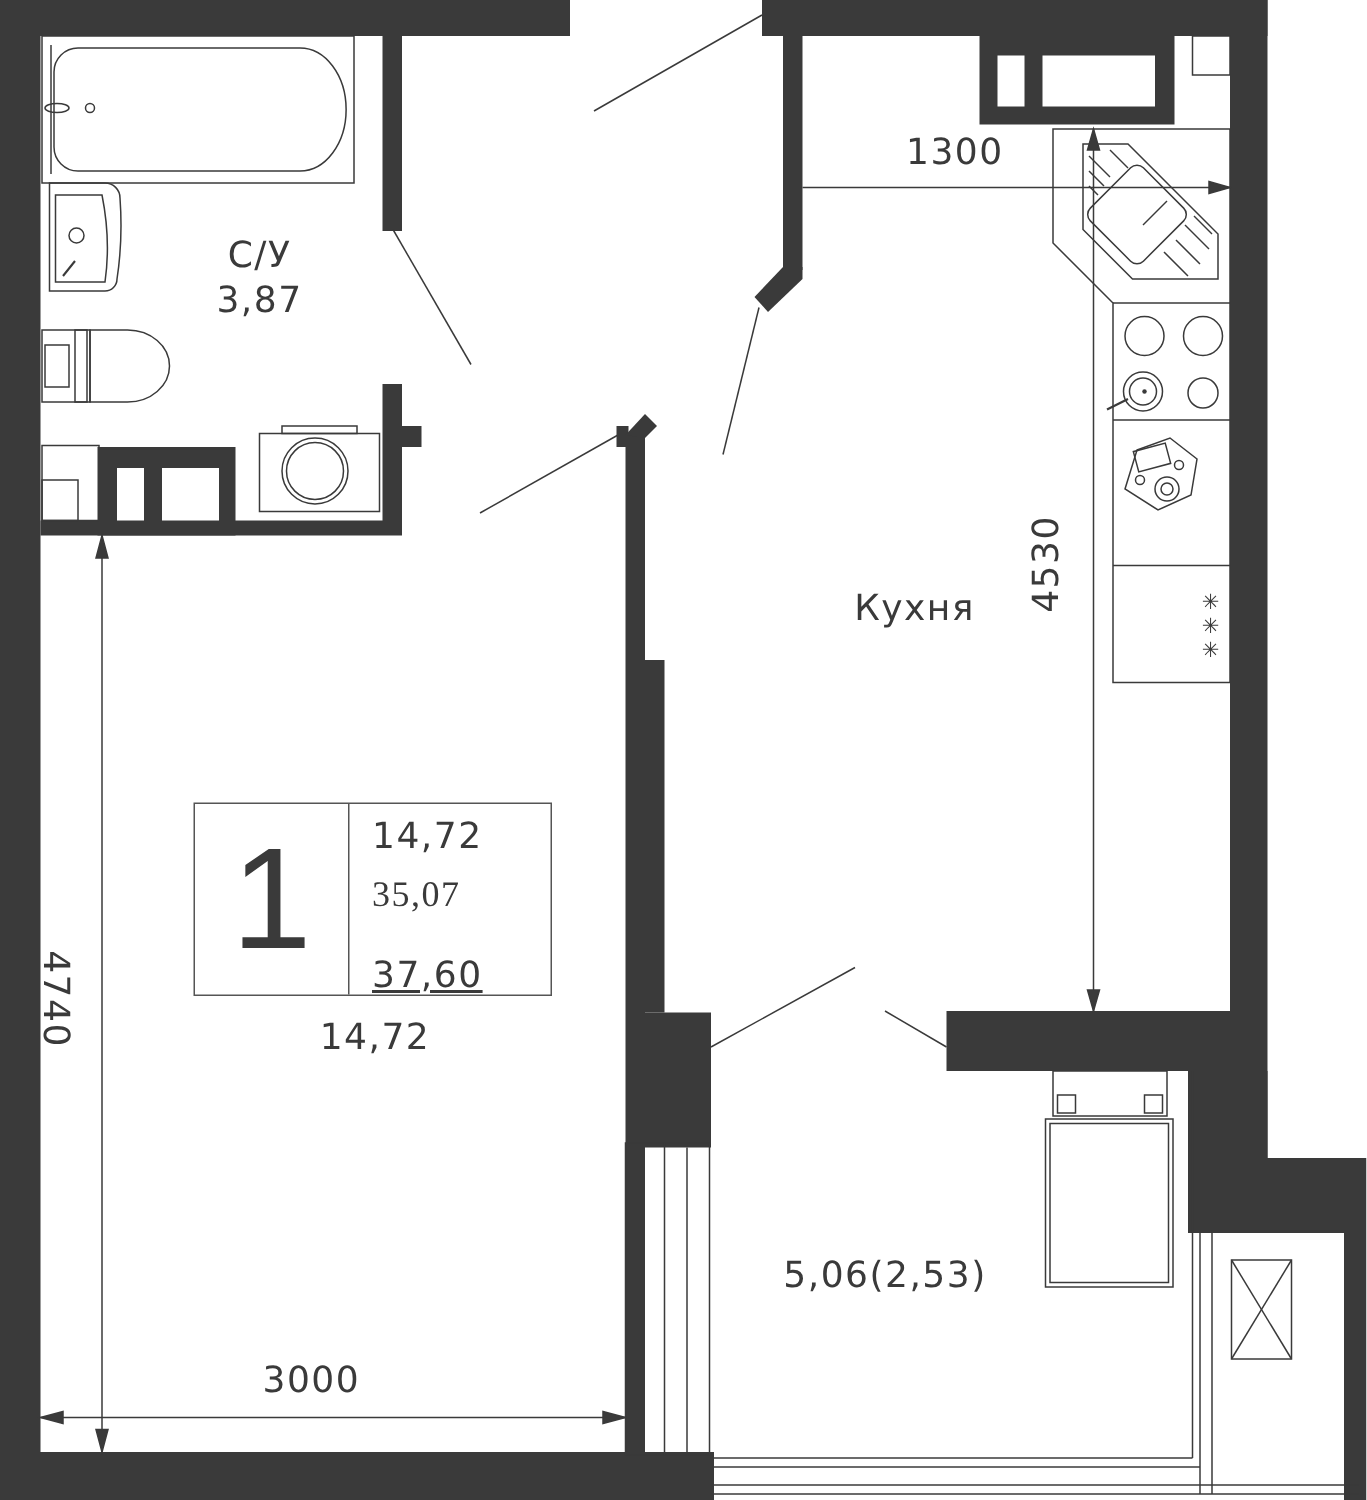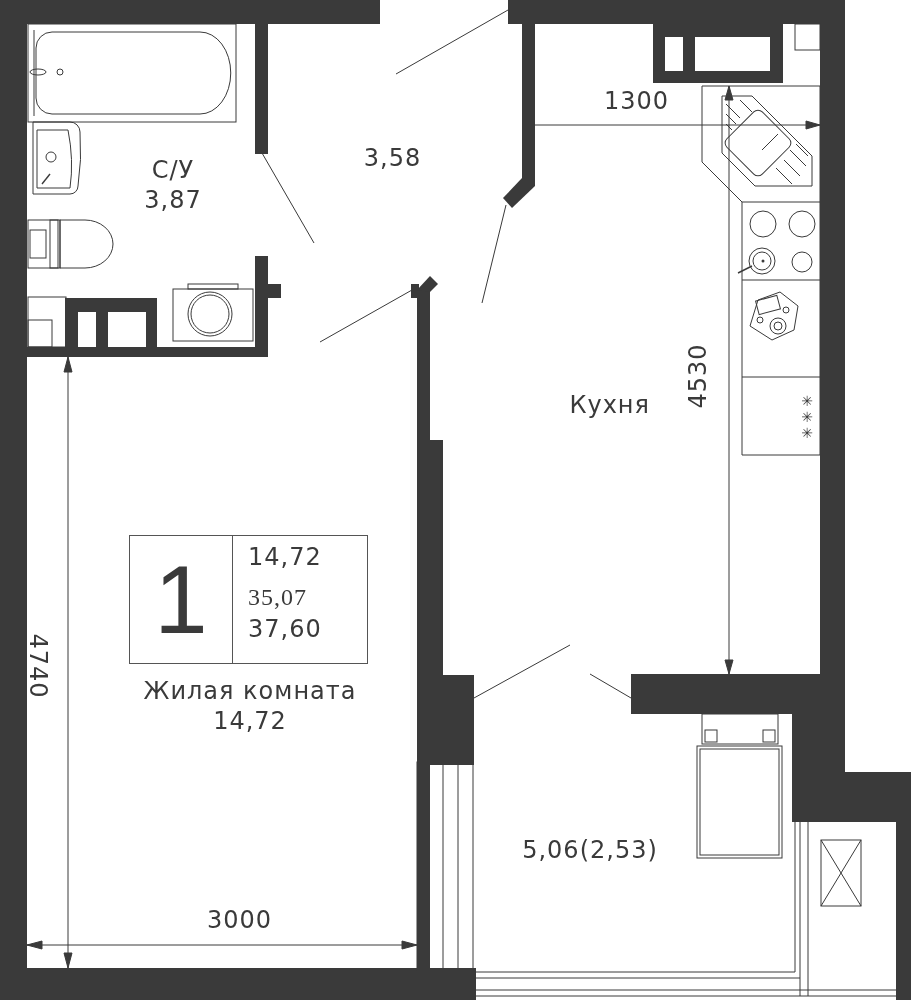--- a/index.html
+++ b/index.html
@@ -201,38 +201,36 @@
     <polygon points="27,945 42,941 42,949"></polygon>
     <polygon points="417,945 402,941 402,949"></polygon>
   </g>
 </svg>
 
 <div class="lbl room" style="left:118px; top:155px; width:110px;">
   <div>С/У</div>
   <div>3,87</div>
 </div>
 <div class="lbl room" style="left:290px; top:135px; width:205px;">
-  <div style="margin-top:8px;">3,58</div>
 </div>
 <div class="lbl room" style="left:500px; top:390px; width:150px;text-align:right;">
   <div>Кухня</div>
 </div>
 <div class="lbl room" style="left:95px; top:676px; width:310px;">
-  <div>Жилая комната</div>
   <div>14,72</div>
 </div>
 <div class="lbl room" style="left:490px; top:835px; width:200px;">
   <div>5,06(2,53)</div>
 </div>
 
 <div class="summary">
   <div class="num">1</div>
   <div class="vals">
     <div>14,72</div>
     <div style="margin-top:10px;font-family:Liberation Serif, serif;">35,07</div>
-    <div style="margin-top:2px;">37,60</div>
+    <div style="margin-top:23px;text-decoration:underline;">37,60</div>
   </div>
 </div>
 
 <div class="lbl dim" style="left:604px; top:87px;">1300</div>
 <div class="lbl dim" style="left:665px; top:362px; transform:rotate(-90deg);">4530</div>
 <div class="lbl dim" style="left:5px; top:652px; transform:rotate(90deg);">4740</div>
-<div class="lbl dim" style="left:175px; top:906px;margin-left:32px;">3000</div>
+<div class="lbl dim" style="left:175px; top:906px;">3000</div>
 
 </body></html>

